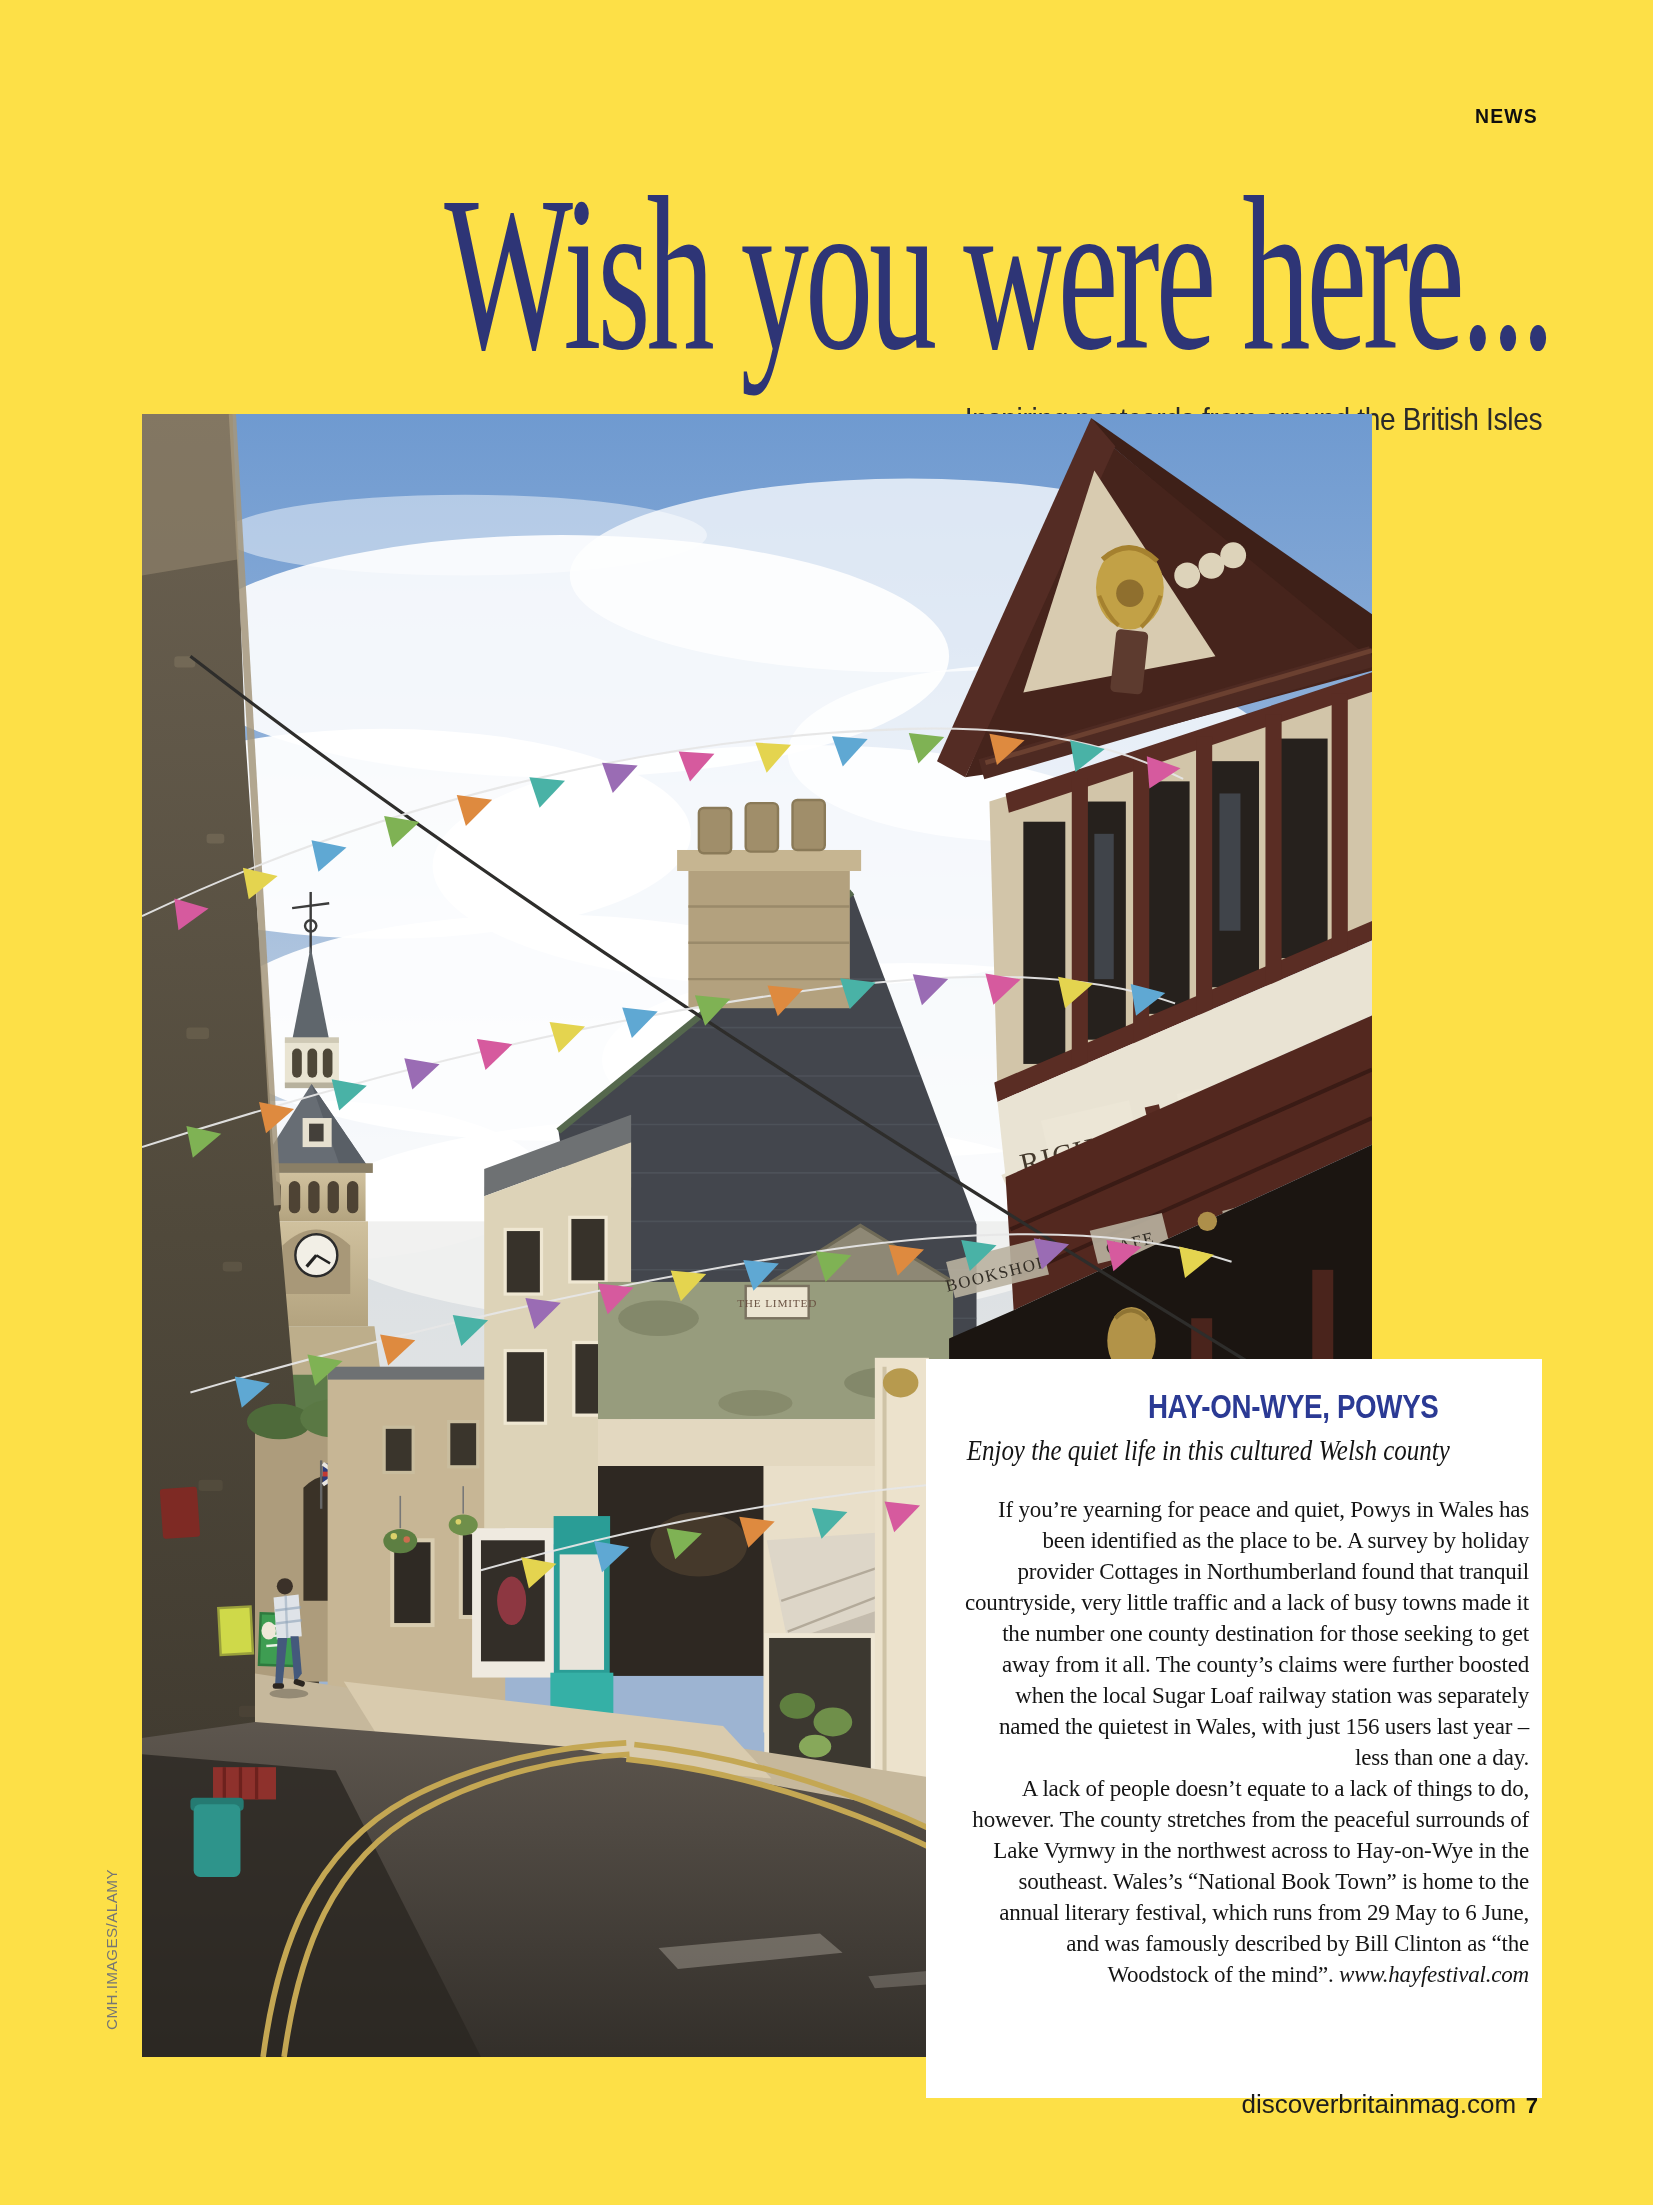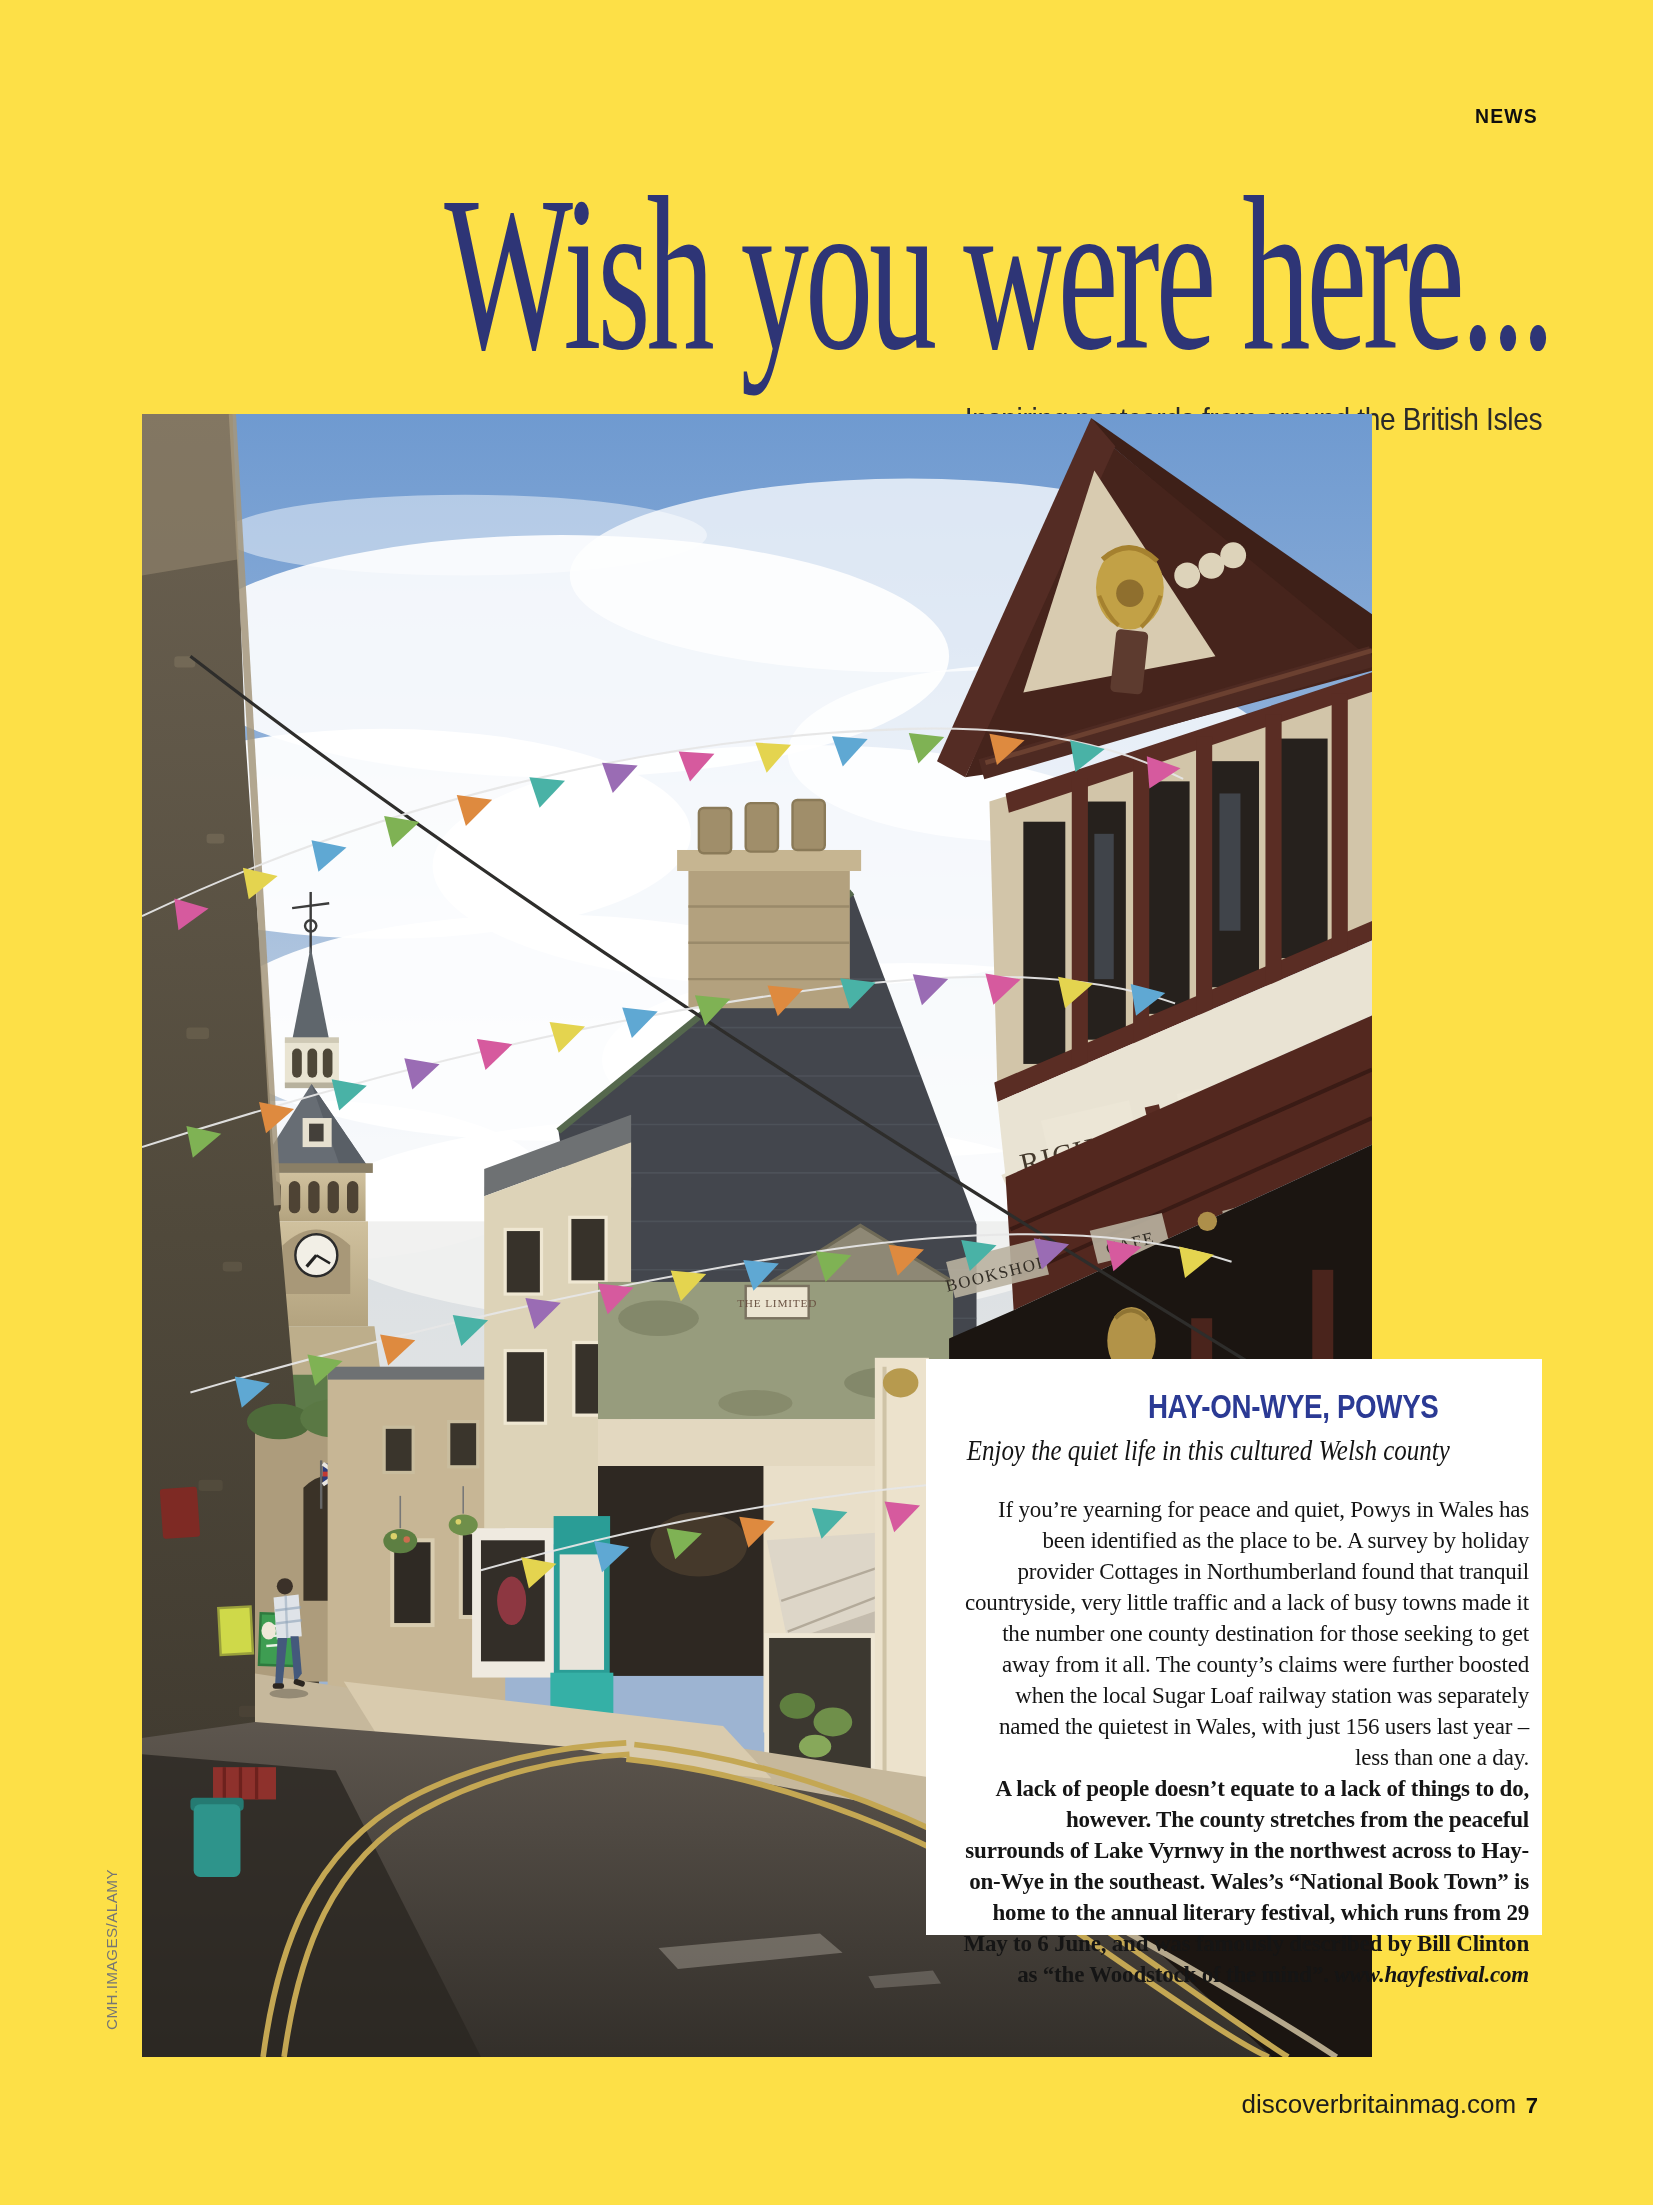--- a/index.html
+++ b/index.html
@@ -9,30 +9,30 @@
   .kicker{top:105px;right:115px;font-size:19.4px;font-weight:bold;letter-spacing:1.2px;color:#101010;}
   .title{top:164px;right:102px;font-family:"Liberation Serif",serif;font-size:220px;line-height:1;
          color:#2e3576;white-space:nowrap;letter-spacing:-6.5px;
          transform:scaleX(0.62);transform-origin:100% 50%;}
   .subtitle{top:401px;right:111px;font-size:32px;color:#2a2a2a;letter-spacing:-0.4px;white-space:nowrap;
          transform:scaleX(0.88);transform-origin:100% 50%;}
   .photo{left:142px;top:414px;width:1230px;height:1643px;background:#9db4d2;}
   .photo svg{display:block;width:100%;height:100%;}
   .credit{left:103px;top:1893px;height:137px;font-size:15.3px;color:#757575;letter-spacing:0.4px;
           writing-mode:vertical-rl;transform:rotate(180deg);white-space:nowrap;}
-  .card{left:926px;top:1359px;width:616px;height:576px;background:#ffffff;box-sizing:border-box;
+  .card{left:926px;top:1359px;width:616px;height:739px;background:#ffffff;box-sizing:border-box;
         padding:29px 13px 32px 37px;}
   .card-heading{font-size:33px;font-weight:bold;color:#2b3a94;letter-spacing:-0.4px;white-space:nowrap;
         transform:scaleX(0.84);transform-origin:0 50%;}
   .card-standfirst{margin-top:8px;font-family:"Liberation Serif",serif;font-style:italic;font-size:29px;
         color:#141414;white-space:nowrap;transform:scaleX(0.86);transform-origin:0 50%;}
   .card-body{margin-top:27.4px;font-family:"Liberation Serif",serif;font-size:23px;line-height:31px;
         letter-spacing:-0.2px;color:#151515;width:566px;}
   .card-body p{margin:0;}
-  .para2{text-indent:26px;font-weight:bold;}
+  .para2{text-indent:26px;}
   .weblink{font-style:italic;}
   .footer{top:2089px;right:115px;display:flex;align-items:baseline;gap:9.7px;}
   .footer-site{font-size:26px;color:#1c1c1c;}
   .footer-page{font-size:22px;font-weight:bold;color:#101010;}
 </style>
 </head>
 <body>
 
 <div class="page">
 

